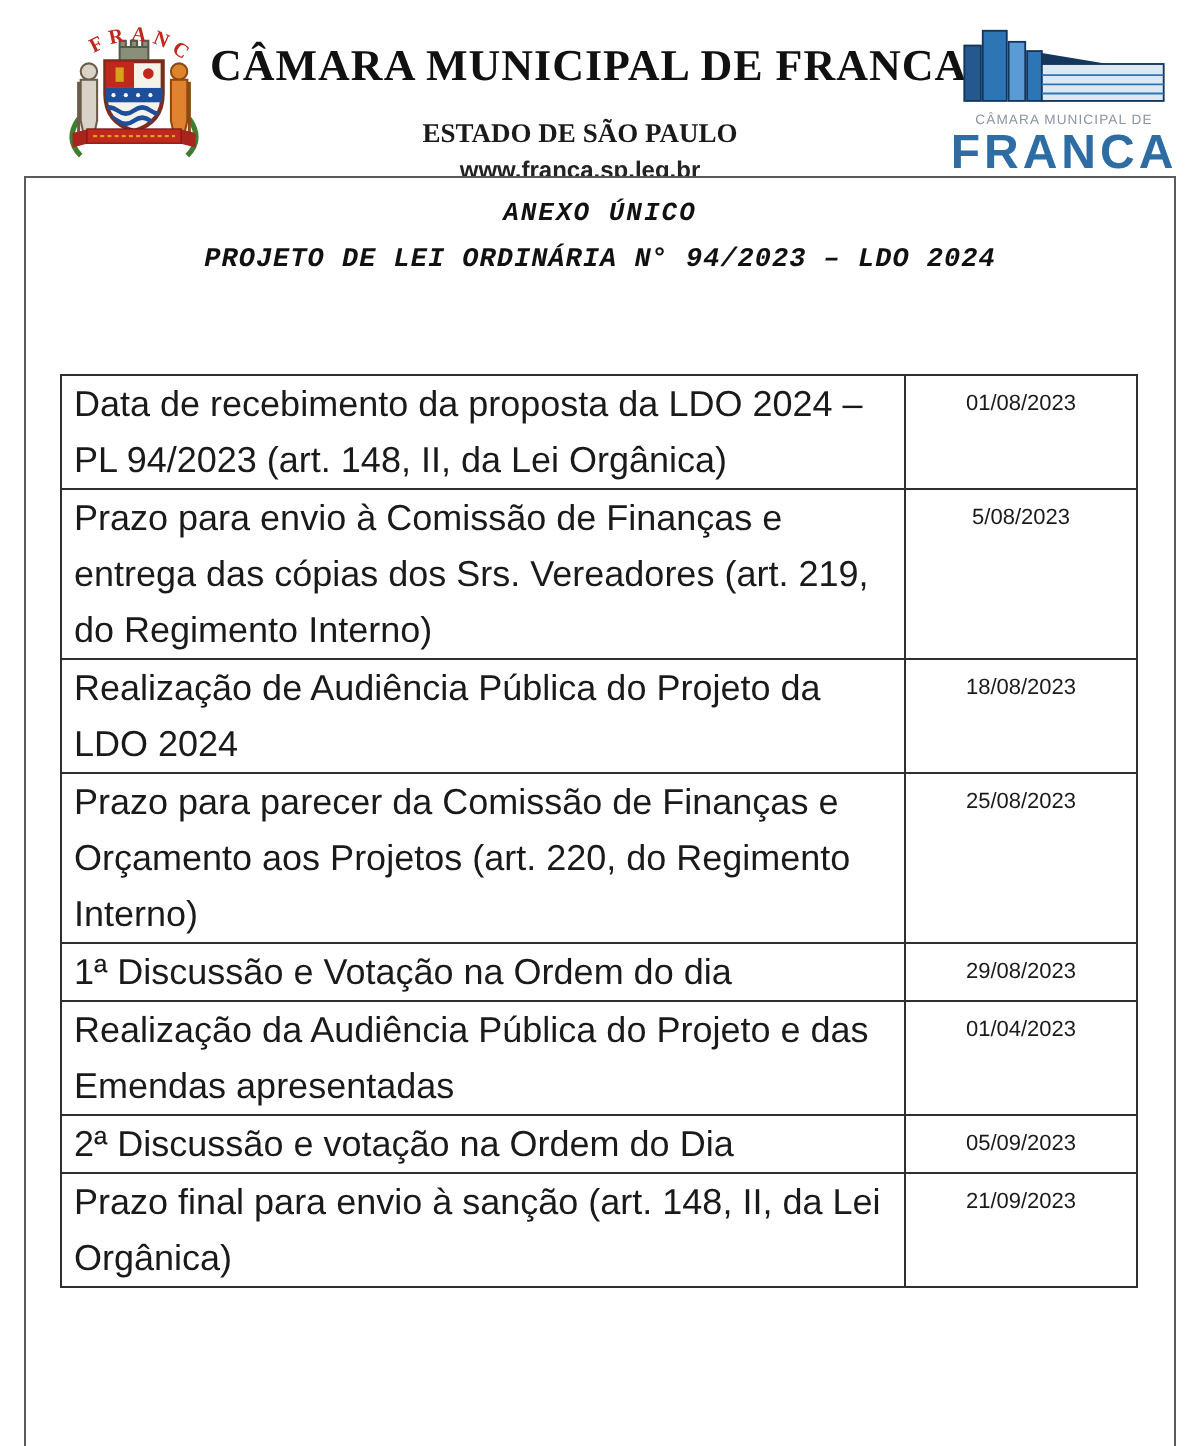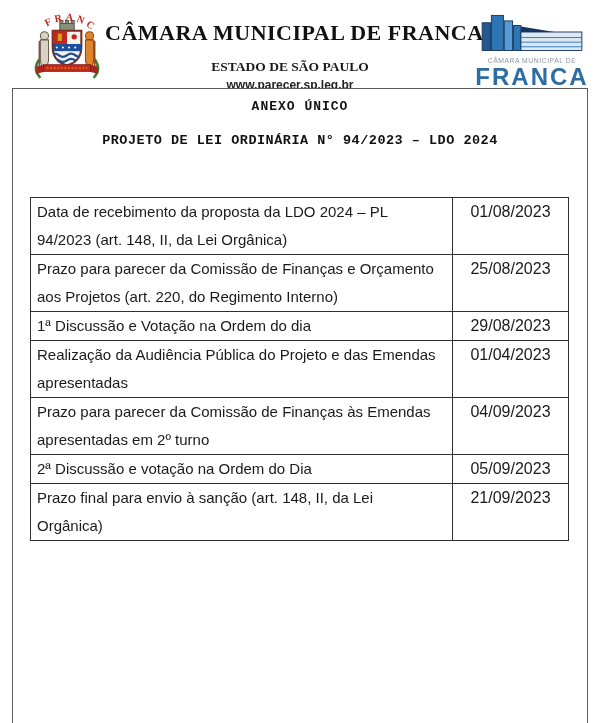--- a/index.html
+++ b/index.html
@@ -27,39 +27,39 @@
   .logo-caption { font-size:6.8px; color:#8b95a1; letter-spacing:0.55px; margin-top:1px; white-space:nowrap; }
   .logo-name { font-size:24px; font-weight:bold; color:#2e6da4; letter-spacing:2px; line-height:1.05; }
 
   
   .page-box {
     position:absolute; left:12px; top:88px; width:576px; height:700px;
     border:1.5px solid #5a5a5a; background:#fff;
   }
   .annex-title, .section-title, .project-title {
     font-family:"Liberation Mono", monospace; font-weight:bold; text-align:center;
-    letter-spacing:1px; color:#111;
+    letter-spacing:1px; color:#111;font-style:italic;
   }
   .annex-title   { font-size:13px;   margin-top:10px; }
   .section-title { font-size:13px;   margin-top:54px; }
-  .project-title { font-size:13.5px; margin-top:19px; letter-spacing:0.5px; }
+  .project-title { font-size:13.5px; margin-top:9px; letter-spacing:0.5px; }
 
   
   .schedule {
     border-collapse:collapse; table-layout:fixed;
     width:538px; margin:49px 0 0 17px;
   }
   .schedule col.c-desc { width:422px; }
   .schedule col.c-date { width:116px; }
   .schedule td {
     border:1.2px solid #2f2f2f; vertical-align:top;
-    line-height:28px; font-size:15px;
+    line-height:28px; font-size:18px;
   }
   .schedule td.desc { padding:0 10px 0 6px; }
-  .schedule td.date { text-align:center; font-size:16px; padding:0 2px; }
+  .schedule td.date { text-align:center; font-size:11px; padding:0 2px; }
 </style>
 </head>
 <body>
 
 <div class="header">
 
   <svg class="crest" viewBox="0 0 80 80">
     <defs>
       <path id="arcpath" d="M15,26 Q40,6 65,26" fill="none"></path>
       <clipPath id="shieldclip">
@@ -105,21 +105,21 @@
     <line x1="20" y1="62.5" x2="60" y2="62.5" stroke="#d8a31a" stroke-width="1" stroke-dasharray="2,1.5"></line>
 
     <text font-family="'Liberation Serif', serif" font-size="10" font-weight="bold" fill="#c0271d" letter-spacing="3">
       <textPath href="#arcpath" startOffset="12%">FRANCA</textPath>
     </text>
   </svg>
 
   <div class="center-block">
     <div class="header-title">CÂMARA MUNICIPAL DE FRANCA</div>
     <div class="header-subtitle">ESTADO DE SÃO PAULO</div>
-    <div class="header-site">www.parecer.sp.leg.br</div>
+    <div class="header-site">www.franca.sp.leg.br</div>
   </div>
 
   <div class="logo">
     <svg class="logo-building" viewBox="0 0 120 52">
       <rect x="6" y="16" width="9" height="30" fill="#24598f" stroke="#14365c" stroke-width="1"></rect>
       <rect x="16" y="8" width="13" height="38" fill="#2e75b6" stroke="#14365c" stroke-width="1"></rect>
       <rect x="30" y="14" width="9" height="32" fill="#5b9bd5" stroke="#14365c" stroke-width="1"></rect>
       <rect x="40" y="19" width="8" height="27" fill="#2e75b6" stroke="#14365c" stroke-width="1"></rect>
       <polygon points="48,20 114,31 114,35 48,26" fill="#14365c"></polygon>
       <rect x="48" y="26" width="66" height="20" fill="#dce9f5" stroke="#14365c" stroke-width="1"></rect>
@@ -140,42 +140,46 @@
     <colgroup>
         <col class="c-desc">
         <col class="c-date">
       </colgroup>
     <tbody>
   <tr>
     <td class="desc">Data de recebimento da proposta da LDO 2024 – PL 94/2023 (art. 148, II, da Lei Orgânica)</td>
     <td class="date">01/08/2023</td>
   </tr>
 
+  <tr>
+    <td class="desc">Prazo para envio à Comissão de Finanças e entrega das cópias dos Srs. Vereadores (art. 219, do Regimento Interno)</td>
+    <td class="date">5/08/2023</td>
+  </tr>
 
+  <tr>
+    <td class="desc">Realização de Audiência Pública do Projeto da LDO 2024</td>
+    <td class="date">18/08/2023</td>
+  </tr>
 
   <tr>
     <td class="desc">Prazo para parecer da Comissão de Finanças e Orçamento aos Projetos (art. 220, do Regimento Interno)</td>
     <td class="date">25/08/2023</td>
   </tr>
 
 
   <tr>
     <td class="desc">1ª Discussão e Votação na Ordem do dia</td>
     <td class="date">29/08/2023</td>
   </tr>
 
   <tr>
     <td class="desc">Realização da Audiência Pública do Projeto e das Emendas apresentadas</td>
     <td class="date">01/04/2023</td>
   </tr>
 
-  <tr>
-    <td class="desc">Prazo para parecer da Comissão de Finanças às Emendas apresentadas em 2º turno</td>
-    <td class="date">04/09/2023</td>
-  </tr>
 
   <tr>
     <td class="desc">2ª Discussão e votação na Ordem do Dia</td>
     <td class="date">05/09/2023</td>
   </tr>
 
   <tr>
     <td class="desc">Prazo final para envio à sanção (art. 148, II, da Lei Orgânica)</td>
     <td class="date">21/09/2023</td>
   </tr>

